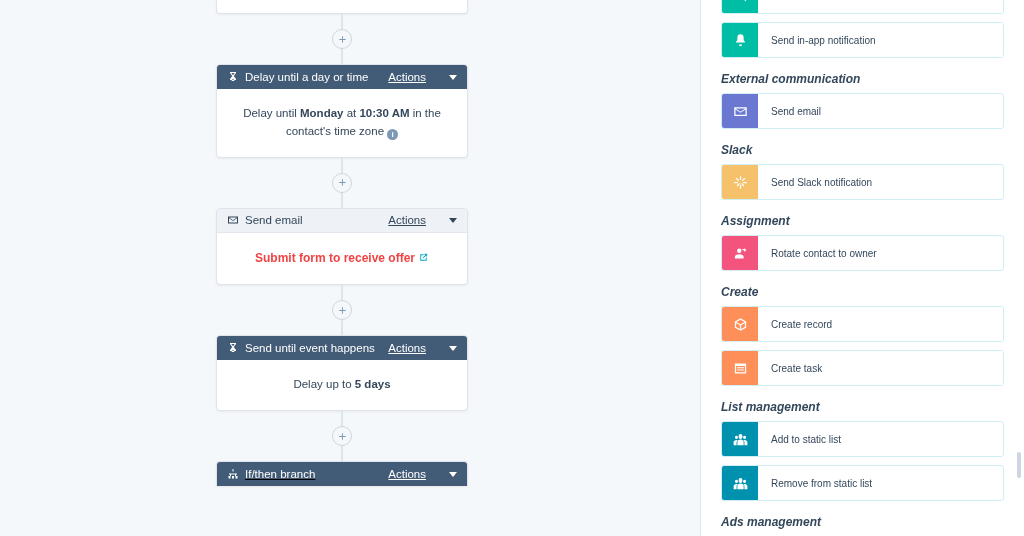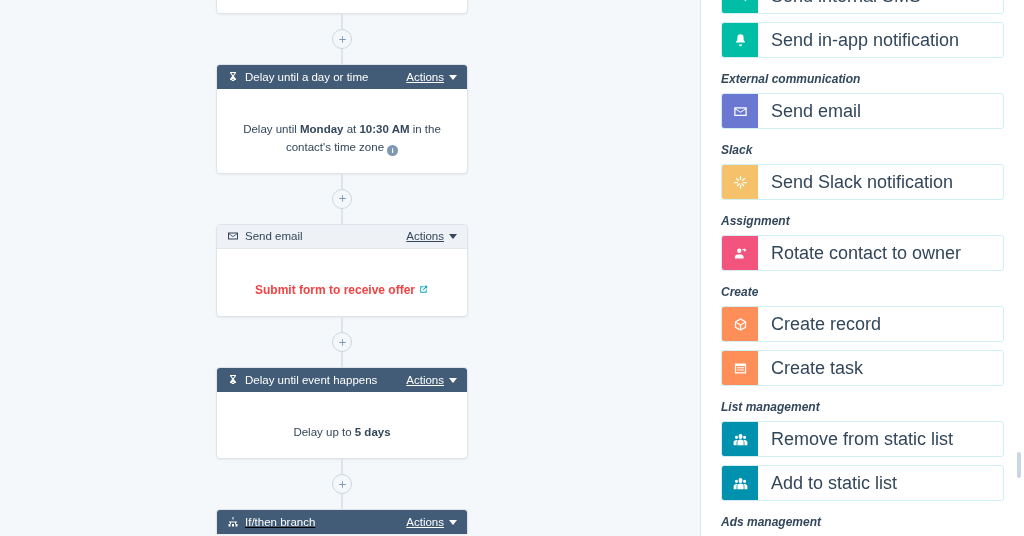--- a/index.html
+++ b/index.html
@@ -53,35 +53,35 @@
     display: flex; align-items: center;
     padding: 0 10px 0 9px;
     font-size: 11.5px;
   }
   .card-head.dark { background: #425b76; color: #ffffff; }
   .card-head.light { background: #eef1f6; color: #33475b; border-bottom: 1px solid #e2e7ee; }
   .head-icon { width: 13px; height: 13px; margin-right: 6px; flex: 0 0 13px;
                display: flex; align-items: center; justify-content: center; }
   .head-title { flex: 1 1 auto; white-space: nowrap; overflow: hidden; }
   .actions {
-    display: flex; align-items: center; gap: 5px;
+    display: flex; align-items: center; gap: 23px;
     font-size: 11.5px; cursor: pointer; flex: 0 0 auto;
   }
   .actions .lbl { text-decoration: underline; }
   .card-head.dark .actions { color: #ffffff; }
   .card-head.light .actions { color: #33475b; }
   .caret {
     width: 0; height: 0;
     border-left: 4px solid transparent; border-right: 4px solid transparent;
     border-top: 5px solid currentColor;
   }
 
   .card-body {
     padding: 16px 18px;
-    font-size: 11.5px; color: #33475b; text-align: center; line-height: 1.55; margin-top: 16px;
+    font-size: 11.5px; color: #33475b; text-align: center; line-height: 1.55;
   }
   .card-body b { font-weight: bold; }
   .card-body .row { padding: 9px 4px; }
   .card-body .row + .row { border-top: 1px solid #eaeef3; }
   .info-dot {
     display: inline-block; vertical-align: -2px;
     width: 11px; height: 11px; border-radius: 50%;
     background: #7c98b6; color: #fff;
     font-size: 8px; line-height: 11px; text-align: center;
     font-weight: bold; margin-left: 3px;
@@ -113,21 +113,21 @@
     overflow: hidden;
   }
   .act-tile {
     flex: 0 0 36px; width: 36px;
     display: flex; align-items: center; justify-content: center;
     color: #fff;
   }
   .act-label {
     display: flex; align-items: center;
     padding-left: 13px;
-    font-size: 18px; color: #33475b;
+    font-size: 10px; color: #33475b;
     white-space: nowrap; overflow: hidden;
   }
   .panel-scroll {
     position: absolute; right: 3px; top: 452px;
     width: 4px; height: 26px; border-radius: 2px;
     background: #cbd6e2;
   }
 </style>
 </head>
 <body>
@@ -193,21 +193,21 @@
             </svg>
           </div>
         </div>
         <div class="card">
           <div class="card-head dark">
             <span class="head-icon">
               <svg width="12" height="12" viewBox="0 0 24 24" fill="currentColor">
                 <path d="M6 2h12v2l-4.5 6 4.5 6v2H6v-2l4.5-6L6 4V2zm2.6 2L12 8.6 15.4 4H8.6zm0 16h6.8L12 15.4 8.6 20z"></path>
               </svg>
             </span>
-            <span class="head-title">Delay until event happens</span>
+            <span class="head-title">Send until event happens</span>
             <span class="actions">
               <span class="lbl">Actions</span>
               <span class="caret"></span>
             </span>
           </div>
           <div class="card-body" style="padding:7px 18px;">
             <div class="row">Delay up to <b>5 days</b></div>
           </div>
         </div>
         <div class="connector">
@@ -297,28 +297,28 @@
           </span>
           <span class="act-label">Create task</span>
         </div>
         <div class="sect-title">List management</div>
         <div class="act-item">
           <span class="act-tile" style="background:#0091ae">
             <svg width="15" height="15" viewBox="0 0 24 24" fill="#fff">
               <path d="M12 3a3 3 0 0 1 3 3v2a3 3 0 0 1-6 0V6a3 3 0 0 1 3-3zm-6.5 3A2.5 2.5 0 1 1 3 8.5 2.5 2.5 0 0 1 5.5 6zm13 0A2.5 2.5 0 1 1 16 8.5 2.5 2.5 0 0 1 18.5 6zM12 12c3 0 5 1.6 5 3.6V21H7v-5.4C7 13.6 9 12 12 12zm-6.6.6c.7 0 1.4.1 2 .3-1.1 1-1.7 2.2-1.7 3.6V21H1v-4.8c0-2 1.9-3.6 4.4-3.6zm13.2 0c2.5 0 4.4 1.6 4.4 3.6V21h-4.7v-4.5c0-1.4-.6-2.6-1.7-3.6.6-.2 1.3-.3 2-.3z"></path>
             </svg>
           </span>
+          <span class="act-label">Add to static list</span>
+        </div>
+        <div class="act-item">
+          <span class="act-tile" style="background:#0091ae">
+            <svg width="15" height="15" viewBox="0 0 24 24" fill="#fff">
+              <path d="M12 3a3 3 0 0 1 3 3v2a3 3 0 0 1-6 0V6a3 3 0 0 1 3-3zm-6.5 3A2.5 2.5 0 1 1 3 8.5 2.5 2.5 0 0 1 5.5 6zm13 0A2.5 2.5 0 1 1 16 8.5 2.5 2.5 0 0 1 18.5 6zM12 12c3 0 5 1.6 5 3.6V21H7v-5.4C7 13.6 9 12 12 12zm-6.6.6c.7 0 1.4.1 2 .3-1.1 1-1.7 2.2-1.7 3.6V21H1v-4.8c0-2 1.9-3.6 4.4-3.6zm13.2 0c2.5 0 4.4 1.6 4.4 3.6V21h-4.7v-4.5c0-1.4-.6-2.6-1.7-3.6.6-.2 1.3-.3 2-.3z"></path>
+            </svg>
+          </span>
           <span class="act-label">Remove from static list</span>
-        </div>
-        <div class="act-item">
-          <span class="act-tile" style="background:#0091ae">
-            <svg width="15" height="15" viewBox="0 0 24 24" fill="#fff">
-              <path d="M12 3a3 3 0 0 1 3 3v2a3 3 0 0 1-6 0V6a3 3 0 0 1 3-3zm-6.5 3A2.5 2.5 0 1 1 3 8.5 2.5 2.5 0 0 1 5.5 6zm13 0A2.5 2.5 0 1 1 16 8.5 2.5 2.5 0 0 1 18.5 6zM12 12c3 0 5 1.6 5 3.6V21H7v-5.4C7 13.6 9 12 12 12zm-6.6.6c.7 0 1.4.1 2 .3-1.1 1-1.7 2.2-1.7 3.6V21H1v-4.8c0-2 1.9-3.6 4.4-3.6zm13.2 0c2.5 0 4.4 1.6 4.4 3.6V21h-4.7v-4.5c0-1.4-.6-2.6-1.7-3.6.6-.2 1.3-.3 2-.3z"></path>
-            </svg>
-          </span>
-          <span class="act-label">Add to static list</span>
         </div>
         <div class="sect-title">Ads management</div>
       </div>
     <div class="panel-scroll"></div>
   </div>
 
 </div>
 
 </body></html>

